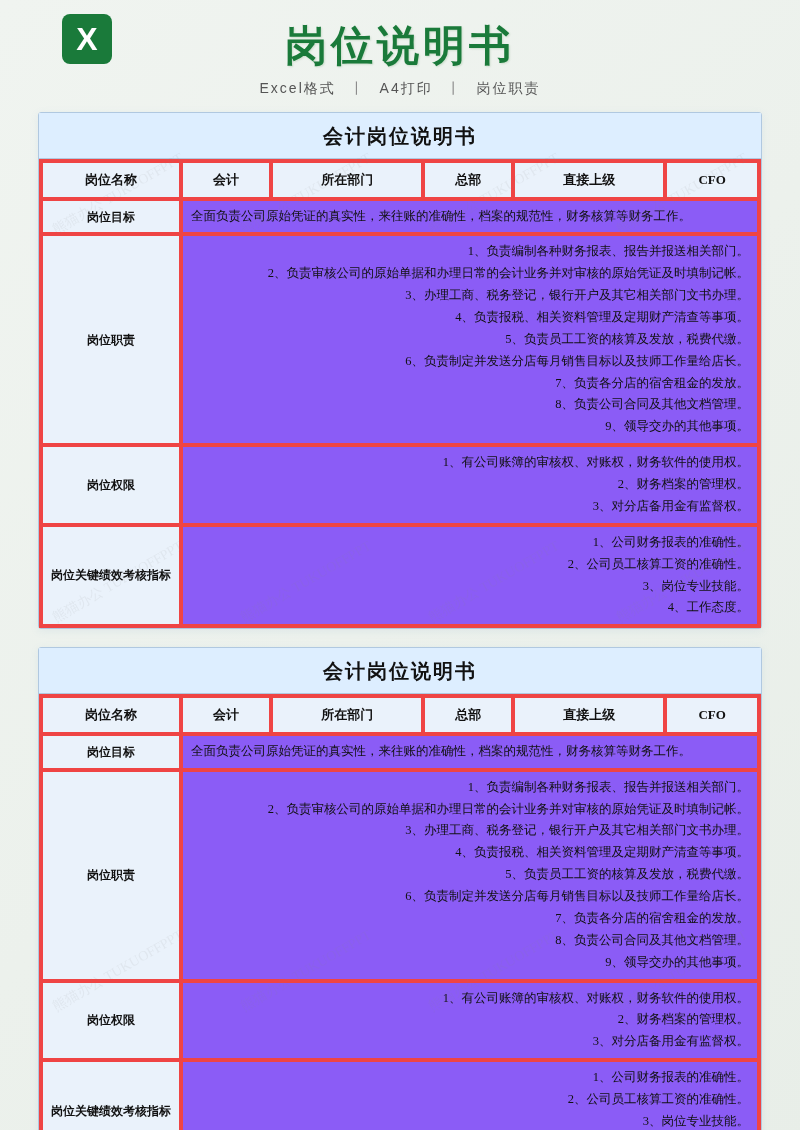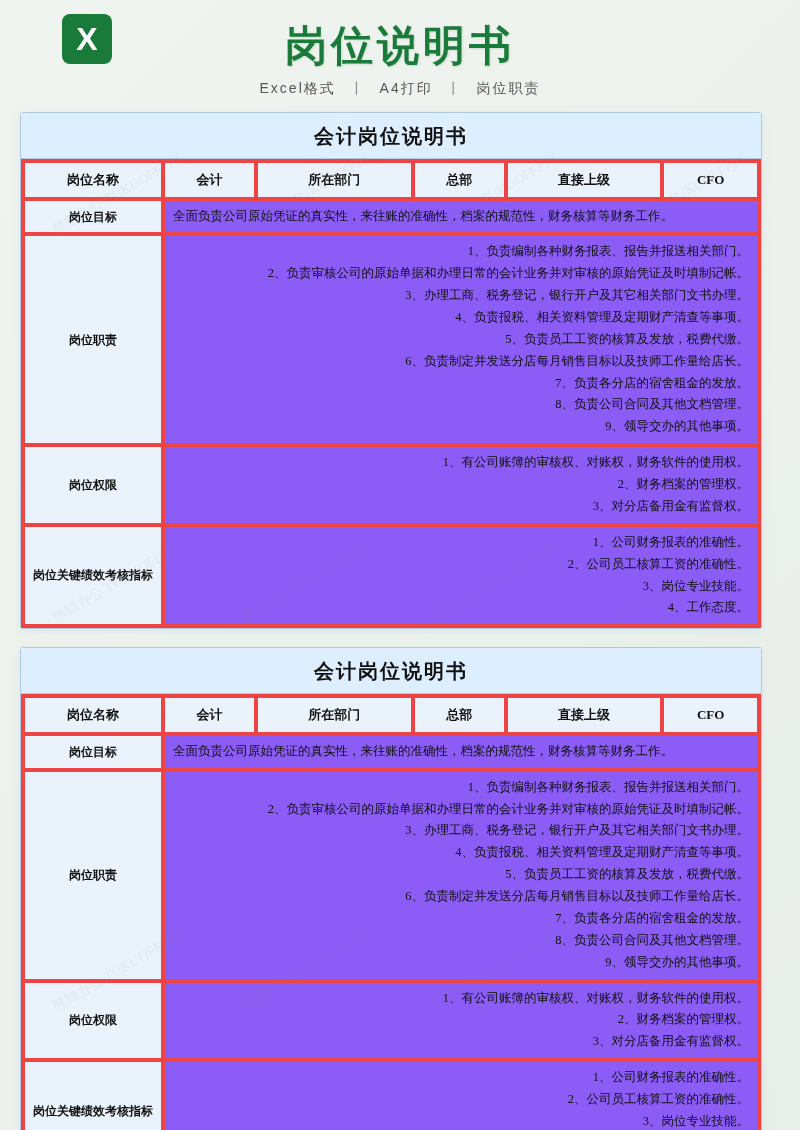--- a/index.html
+++ b/index.html
@@ -73,21 +73,21 @@
     .subtitle-sep {
       color: #888;
       margin: 0 8px;
     }
 
     
     .doc-card {
       background: #fff;
       border: 1.5px solid #b0c8e0;
       border-radius: 3px;
-      margin: 0 38px 18px 20px;
+      margin: 0 38px 18px 38px;
       padding: 0;
       box-shadow: 0 2px 8px rgba(100,150,200,0.10);
     }
     .doc-title-row {
       background: #ddeeff;
       text-align: center;
       padding: 10px 0 8px 0;
       font-size: 20px;
       font-weight: 900;
       color: #111;

